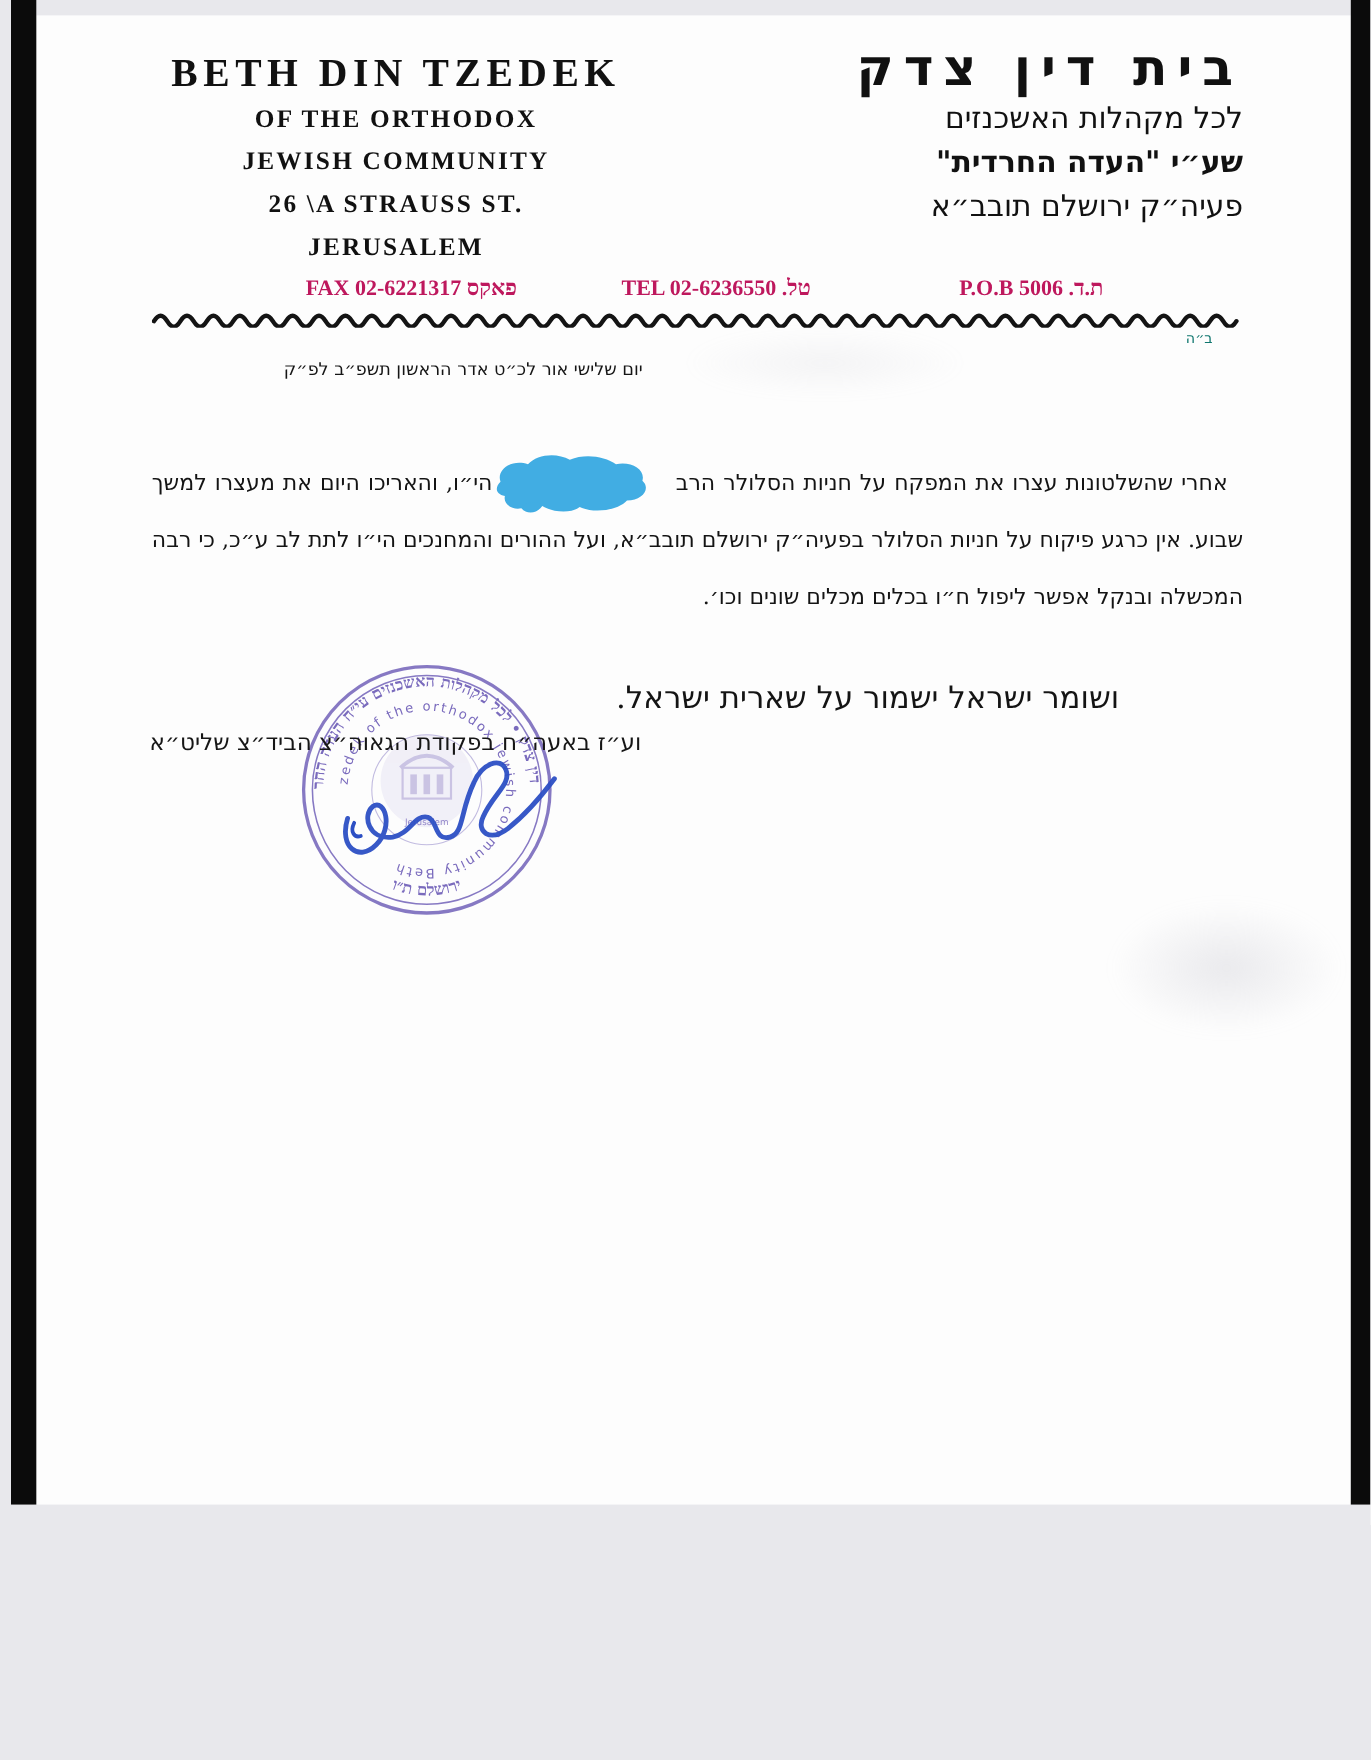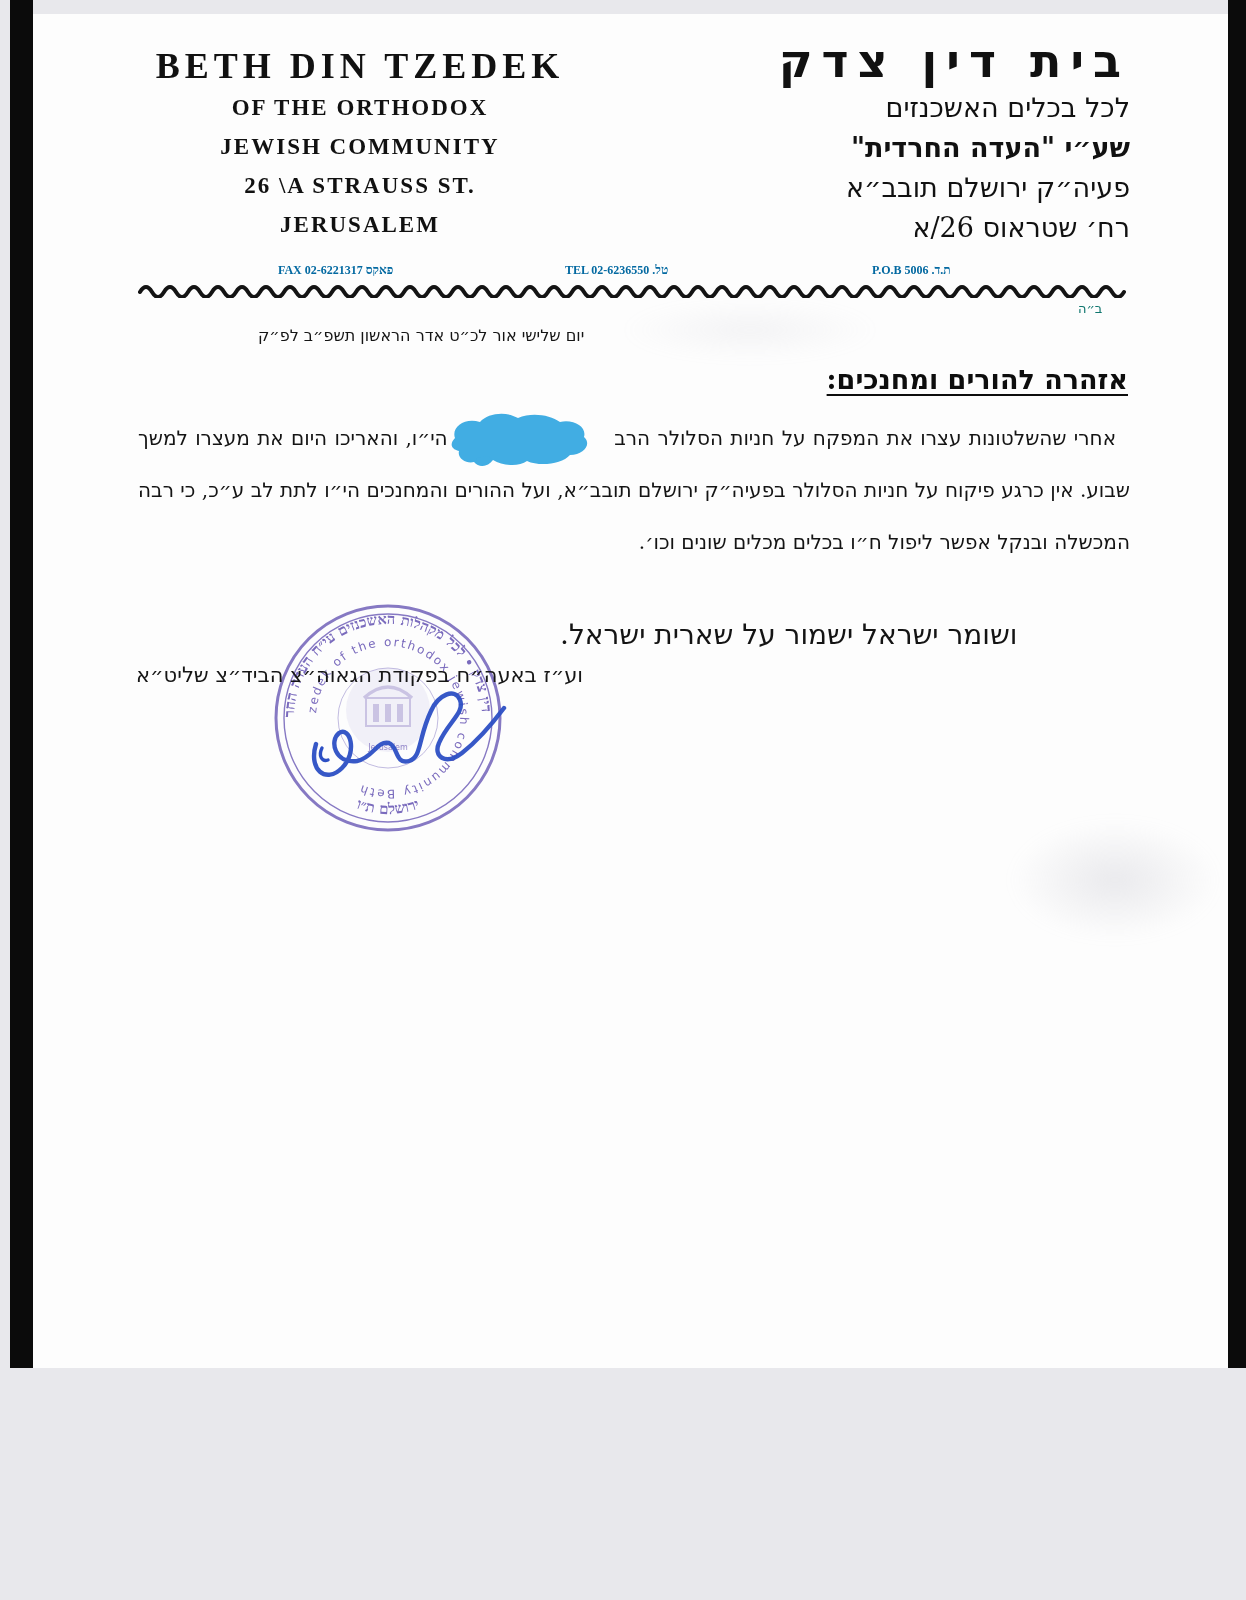--- a/index.html
+++ b/index.html
@@ -12,22 +12,22 @@
 
   
   .lh-en{position:absolute;left:150px;top:44px;width:420px;text-align:center;color:#111;
          font-family:"Liberation Serif","DejaVu Serif",serif;font-weight:bold;}
   .lh-en .t{font-size:36px;letter-spacing:5px;line-height:44px;}
   .lh-en .l{font-size:23px;letter-spacing:2px;line-height:39px;}
   .lh-he{position:absolute;left:700px;top:34px;width:430px;text-align:right;direction:rtl;color:#111;}
   .lh-he .t{font-size:46px;font-weight:bold;letter-spacing:9px;line-height:54px;}
   .lh-he .l{font-size:27px;line-height:40px;}
   .lh-he .l.b{font-weight:bold;}
-  .contact{position:absolute;top:263px;font-family:"Liberation Serif","DejaVu Serif",serif;
-           font-weight:bold;font-size:12px;color:#0369a1;direction:rtl;white-space:nowrap;}
+  .contact{position:absolute;top:251px;font-family:"Liberation Serif","DejaVu Serif",serif;
+           font-weight:bold;font-size:20px;color:#be185d;direction:rtl;white-space:nowrap;}
   .c-fax{left:278px;} .c-tel{left:565px;} .c-pob{left:872px;}
 
   .wavy{position:absolute;left:138px;top:280px;}
 
   .bsd{position:absolute;left:1078px;top:301px;font-size:13px;direction:rtl;color:#0f766e;}
   .dateline{position:absolute;left:258px;top:326px;font-size:16px;direction:rtl;color:#151515;white-space:nowrap;}
 
   .doc-title{position:absolute;left:770px;top:364px;width:358px;direction:rtl;text-align:right;
              font-size:27px;font-weight:bold;color:#0d0d0d;text-decoration:underline;
              text-decoration-thickness:2px;text-underline-offset:5px;}
@@ -66,38 +66,36 @@
   <div class="lh-en">
     <div class="t">BETH  DIN  TZEDEK</div>
     <div class="l">OF THE ORTHODOX</div>
     <div class="l">JEWISH COMMUNITY</div>
     <div class="l">26 \A  STRAUSS  ST.</div>
     <div class="l">JERUSALEM</div>
   </div>
 
   <div class="lh-he">
     <div class="t">בית דין צדק</div>
-    <div class="l">לכל בכלים האשכנזים</div>
+    <div class="l">לכל מקהלות האשכנזים</div>
     <div class="l b">שע״י "העדה החרדית"</div>
     <div class="l">פעיה״ק ירושלם תובב״א</div>
-    <div class="l">רח׳ שטראוס 26/א</div>
   </div>
 
   <div class="contact c-fax">פאקס FAX 02-6221317</div>
   <div class="contact c-tel">טל. TEL 02-6236550</div>
   <div class="contact c-pob">ת.ד. P.O.B 5006</div>
 
   <svg class="wavy" width="990" height="18">
     <path id="wavepath" d="M2,12 q6,-10 12,0 t12,0 t12,0 t12,0 t12,0 t12,0 t12,0 t12,0 t12,0 t12,0 t12,0 t12,0 t12,0 t12,0 t12,0 t12,0 t12,0 t12,0 t12,0 t12,0 t12,0 t12,0 t12,0 t12,0 t12,0 t12,0 t12,0 t12,0 t12,0 t12,0 t12,0 t12,0 t12,0 t12,0 t12,0 t12,0 t12,0 t12,0 t12,0 t12,0 t12,0 t12,0 t12,0 t12,0 t12,0 t12,0 t12,0 t12,0 t12,0 t12,0 t12,0 t12,0 t12,0 t12,0 t12,0 t12,0 t12,0 t12,0 t12,0 t12,0 t12,0 t12,0 t12,0 t12,0 t12,0 t12,0 t12,0 t12,0 t12,0 t12,0 t12,0 t12,0 t12,0 t12,0 t12,0 t12,0 t12,0 t12,0 t12,0 t12,0 t12,0 t12,0" fill="none" stroke="#141414" stroke-width="4" stroke-linecap="round"></path>
   </svg>
 
   <div class="bsd">ב״ה</div>
   <div class="dateline">יום שלישי אור לכ״ט אדר הראשון תשפ״ב לפ״ק</div>
 
-  <div class="doc-title">אזהרה להורים ומחנכים:</div>
 
   <p class="body-par"><span>אחרי שהשלטונות עצרו את המפקח על חניות הסלולר הרב</span>
     <span class="redaction"><svg width="148" height="56" viewBox="0 0 148 56" style="overflow:visible">
       <path d="M12,28 C8,17 22,7 37,12 C45,3 63,1 75,8 C89,2 107,5 117,12 C131,9 144,17 141,27 C149,34 141,45 127,45 C119,54 97,57 84,51 C76,57 60,56 50,50 C45,57 36,58 31,52 C24,54 14,49 16,41 C7,39 7,33 12,28 Z" fill="#41ade3"></path>
       <path d="M34,48 C30,55 40,58 46,53 C52,49 46,45 40,47 Z" fill="#41ade3"></path>
     </svg></span>
     <span>הי״ו, והאריכו היום את מעצרו למשך שבוע. אין כרגע פיקוח על חניות הסלולר בפעיה״ק ירושלם תובב״א, ועל ההורים והמחנכים הי״ו לתת לב ע״כ, כי רבה המכשלה ובנקל אפשר ליפול ח״ו בכלים מכלים שונים  וכו׳.</span></p>
 
   <div class="closing">ושומר ישראל ישמור על שארית ישראל.</div>
   <div class="sig-note">וע״ז באעה״ח בפקודת הגאוה״צ הביד״צ שליט״א</div>

